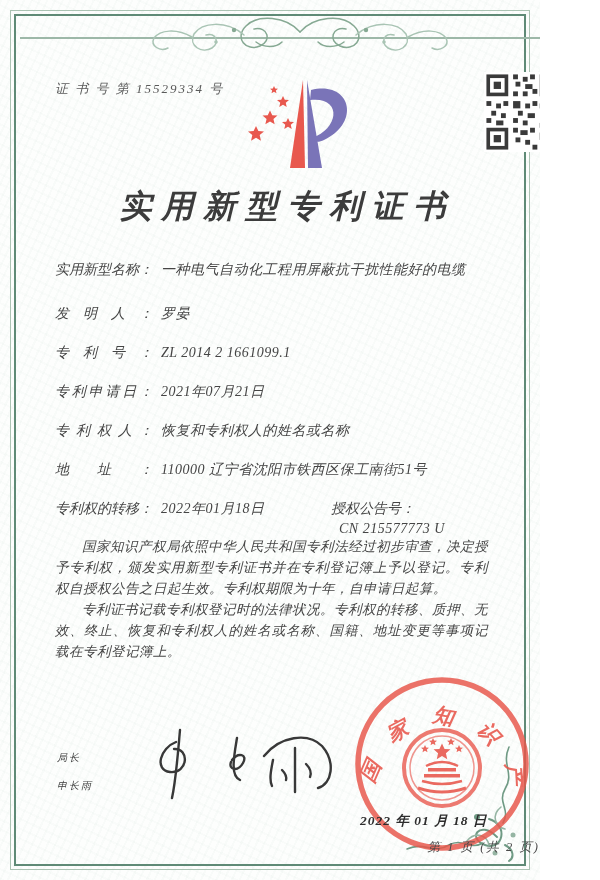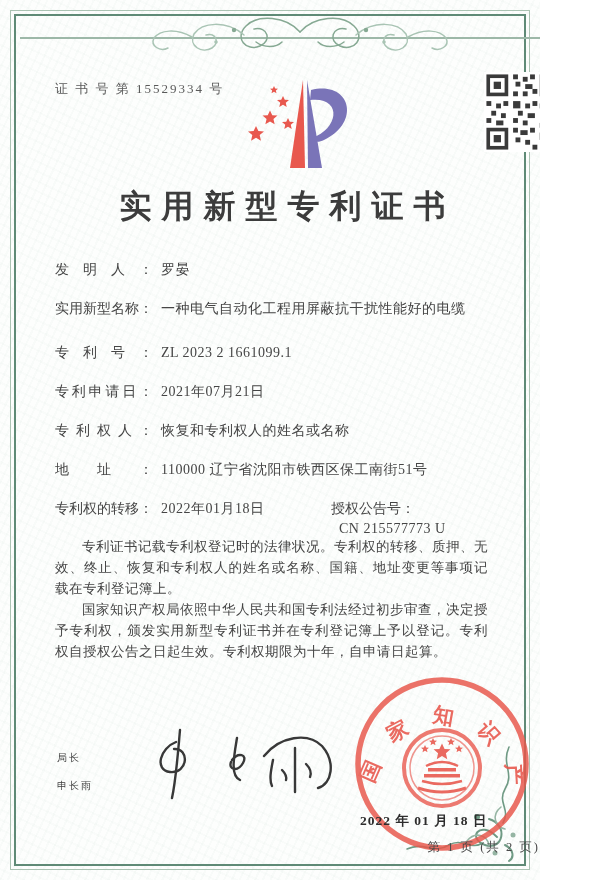--- a/index.html
+++ b/index.html
@@ -4,20 +4,21 @@
 <style>
   * { margin:0; padding:0; box-sizing:border-box; }
   html,body { width:600px; height:880px; }
   body { font-family:"Liberation Serif","DejaVu Serif",serif; background:#ffffff; }
   .page {
     position:relative; width:540px; height:880px; overflow:hidden;
     background:
       repeating-linear-gradient(115deg, rgba(140,180,160,0.045) 0 2px, rgba(255,255,255,0) 2px 7px),
       repeating-linear-gradient(25deg, rgba(140,180,160,0.035) 0 2px, rgba(255,255,255,0) 2px 9px),
       #fdfefd;
+    font-style: italic;
   }
   .frame-outer { position:absolute; inset:10px; border:1px solid #abc3b3; pointer-events:none; }
   .frame-inner { position:absolute; inset:14px; border:2px solid #5f8a76; pointer-events:none; }
 
   .cert-no { position:absolute; left:55px; top:80px; font-size:13px; letter-spacing:2px; color:#5a5a5a; }
 
   .logo { position:absolute; left:228px; top:76px; }
   .qr { position:absolute; left:484px; top:72px; }
 
   .title { position:absolute; left:0; right:0; top:185px; text-align:center;
@@ -155,49 +156,49 @@
       <rect x="28" y="24" width="2" height="2"></rect>
         <rect x="31" y="27" width="1.5" height="2"></rect>
         <rect x="24" y="30" width="2" height="2"></rect>
       <rect x="28" y="29" width="3" height="2"></rect>
     </g>
   </svg>
 
   <div class="title">实用新型专利证书</div>
 
   <div class="fields">
-    <div class="field-row">
-      <span class="flabel">发明人：</span><span class="fvalue">罗晏</span>
-    </div>
     <div class="field-row first">
       <span class="flabel">实用新型名称：</span><span class="fvalue">一种电气自动化工程用屏蔽抗干扰性能好的电缆</span>
     </div>
     <div class="field-row">
-      <span class="flabel">专利号：</span><span class="fvalue">ZL 2023 2 1661099.1</span>
+      <span class="flabel">发明人：</span><span class="fvalue">罗晏</span>
+    </div>
+    <div class="field-row">
+      <span class="flabel">专利号：</span><span class="fvalue">ZL 2014 2 1661099.1</span>
     </div>
     <div class="field-row">
       <span class="flabel">专利申请日：</span><span class="fvalue">2021年07月21日</span>
     </div>
     <div class="field-row">
       <span class="flabel">专利权人：</span><span class="fvalue">恢复和专利权人的姓名或名称</span>
     </div>
     <div class="field-row">
       <span class="flabel">地址：</span><span class="fvalue">110000 辽宁省沈阳市铁西区保工南街51号</span>
     </div>
     <div class="field-row">
       <span class="flabel">专利权的转移：</span><span class="fvalue">2022年01月18日</span>
       <span class="pair2">
         <span class="flabel">授权公告号：</span><span class="fvalue">CN 215577773 U</span>
       </span>
     </div>
   </div>
 
   <div class="paras">
+    <p>国家知识产权局依照中华人民共和国专利法经过初步审查，决定授予专利权，颁发实用新型专利证书并在专利登记簿上予以登记。专利权自授权公告之日起生效。专利权期限为十年，自申请日起算。</p>
     <p>专利证书记载专利权登记时的法律状况。专利权的转移、质押、无效、终止、恢复和专利权人的姓名或名称、国籍、地址变更等事项记载在专利登记簿上。</p>
-    <p>国家知识产权局依照中华人民共和国专利法经过初步审查，决定授予专利权，颁发实用新型专利证书并在专利登记簿上予以登记。专利权自授权公告之日起生效。专利权期限为十年，自申请日起算。</p>
   </div>
 
   <div class="sig-block">
     <div>局长</div>
     <div>申长雨</div>
   </div>
 
   <svg class="autograph" width="210" height="90" viewBox="0 0 210 90">
     <g fill="none" stroke="#383838" stroke-width="2.4" stroke-linecap="round" stroke-linejoin="round">
       <path d="M36 20 C20 26 14 48 30 50 C48 52 50 26 34 27"></path>

